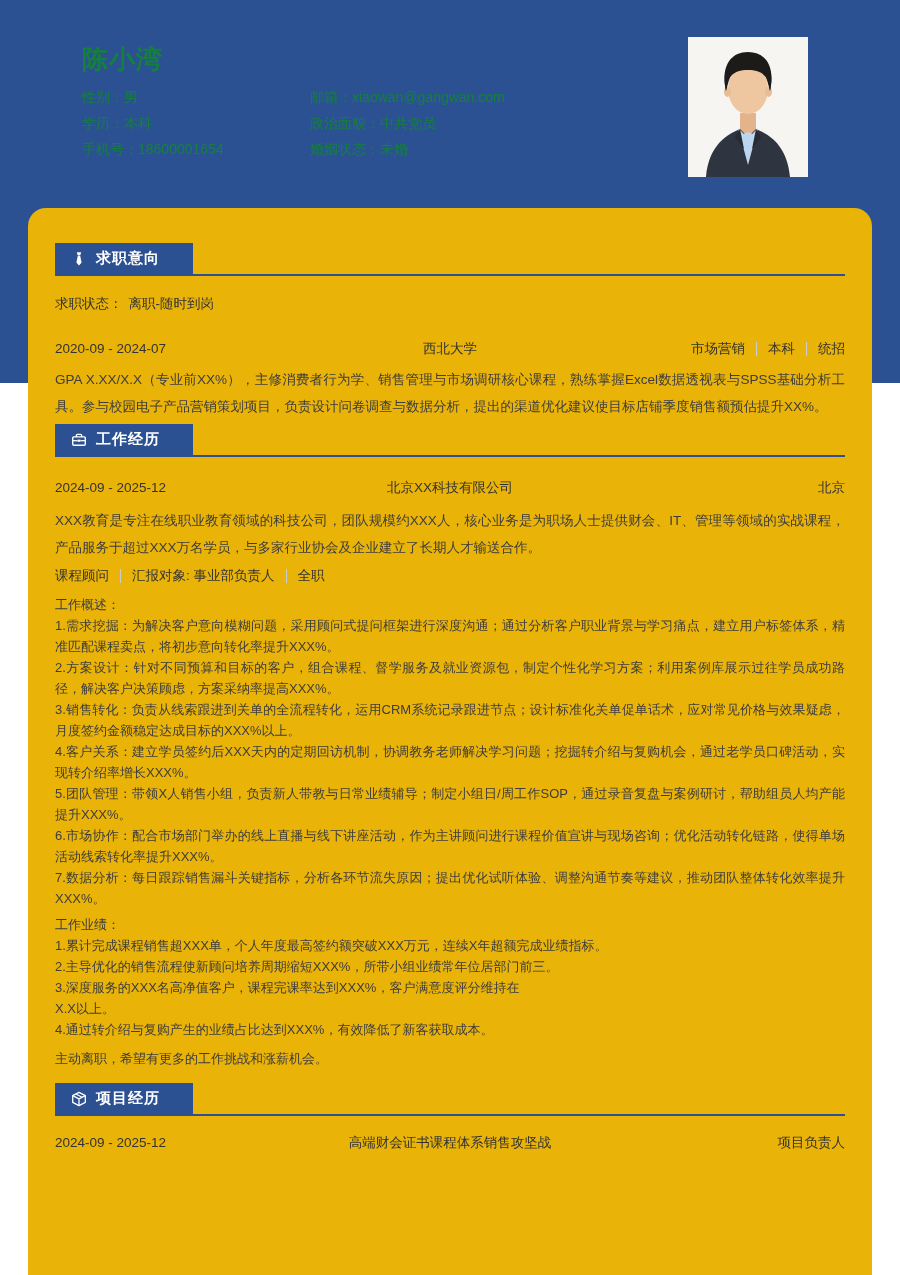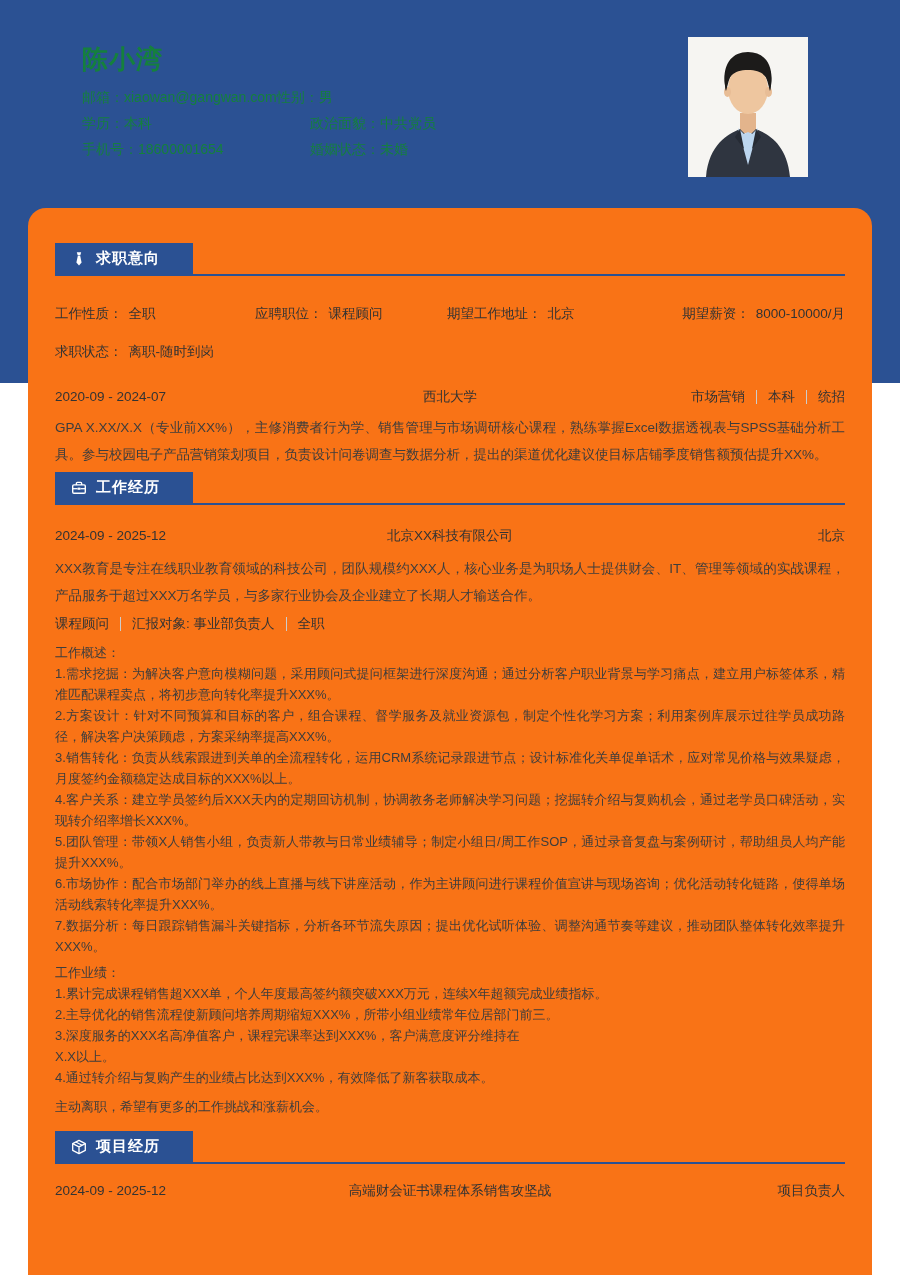--- a/index.html
+++ b/index.html
@@ -16,21 +16,21 @@
   .info-grid { position:absolute; left:82px; top:84px; width:560px; }
   .info-row { display:flex; height:26px; line-height:26px; font-size:14px; }
   .info-cell { width:228px; display:flex; white-space:nowrap; }
   .info-cell.second { width:auto; }
   .info-label { opacity:.95; }
   .photo-wrap { position:absolute; left:688px; top:37px; width:120px; height:140px; overflow:hidden; }
   .photo-wrap svg { display:block; }
 
   
   .card {
-    position:relative; z-index:1; margin:208px 28px 0; background:#f97316;
+    position:relative; z-index:1; margin:208px 28px 0; background:#eab308;
     border-radius:18px 18px 0 0; padding:35px 27px 0; min-height:1067px;
   }
 
   .section-header { border-bottom:2px solid #2b5193; }
   .section-tab {
     display:inline-flex; align-items:center; gap:9px; height:31px;
     min-width:138px; padding:0 16px; background:#2b5193; color:#fff;
     font-size:15px; font-weight:bold; letter-spacing:1px;
   }
   .section-tab svg { flex:0 0 auto; }
@@ -70,27 +70,27 @@
 </head>
 <body>
 
 <div class="blue-band"></div>
 
 <div class="header">
   <div class="person-name">陈小湾</div>
 
   <div class="info-grid">
     <div class="info-row">
+      <div class="info-cell">
+          <span class="info-label">性别：</span>
+          <span>男</span>
+        </div>
       <div class="info-cell second">
           <span class="info-label">邮箱：</span>
           <span>xiaowan@gangwan.com</span>
-        </div>
-      <div class="info-cell">
-          <span class="info-label">性别：</span>
-          <span>男</span>
         </div>
     </div>
     <div class="info-row">
       <div class="info-cell">
           <span class="info-label">学历：</span>
           <span>本科</span>
         </div>
       <div class="info-cell second">
           <span class="info-label">政治面貌：</span>
           <span>中共党员</span>
@@ -131,26 +131,20 @@
   <div class="section">
     <div class="section-header">
       <div class="section-tab">
         <svg width="16" height="16" viewBox="0 0 16 16">
           <polygon points="5.8,1.2 10.2,1.2 9.2,4.4 6.8,4.4" fill="#fff"></polygon>
           <polygon points="6.8,4.9 9.2,4.9 10.6,11.4 8,14.4 5.4,11.4" fill="#fff"></polygon>
         </svg>
         <span>求职意向</span>
       </div>
     </div>
-    <div class="ji-row1">
-      <div class="ji-col1"><span class="ji-label">工作性质：</span><span>全职</span></div>
-      <div class="ji-col2"><span class="ji-label">应聘职位：</span><span>课程顾问</span></div>
-      <div class="ji-col3"><span class="ji-label">期望工作地址：</span><span>北京</span></div>
-      <div class="ji-col4"><span class="ji-label">期望薪资：</span><span>8000-10000/月</span></div>
-    </div>
     <div class="ji-row2"><span class="ji-label">求职状态：</span><span>离职-随时到岗</span></div>
   </div>
 
   <div class="section sec-edu">
     <div class="meta-row">
       <div class="meta-left">2020-09 - 2024-07</div>
       <div class="meta-center">西北大学</div>
       <div class="meta-right">
         <span>市场营销</span>
           <span class="sep"></span>

